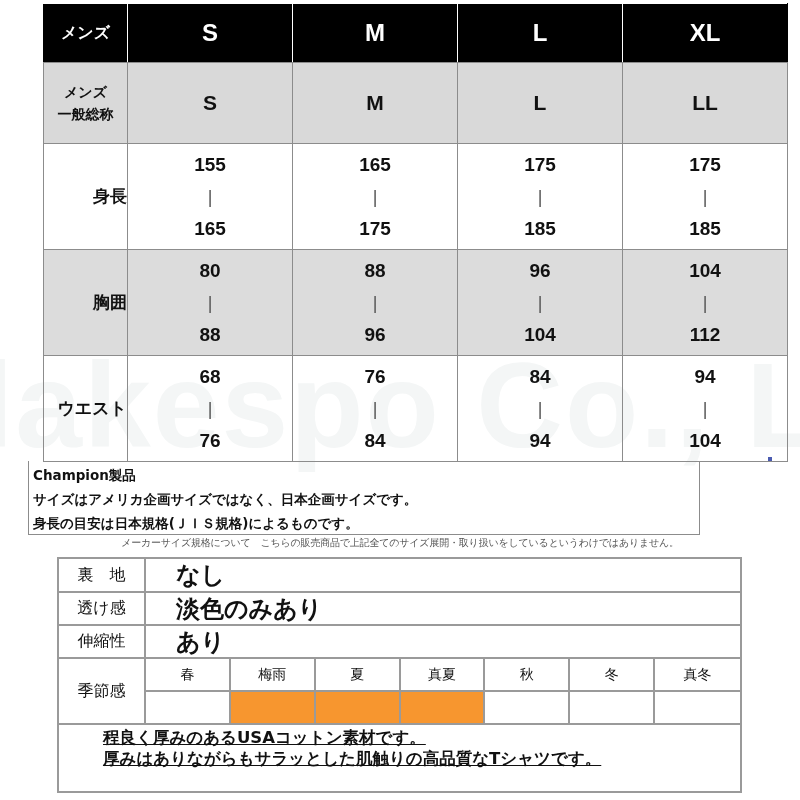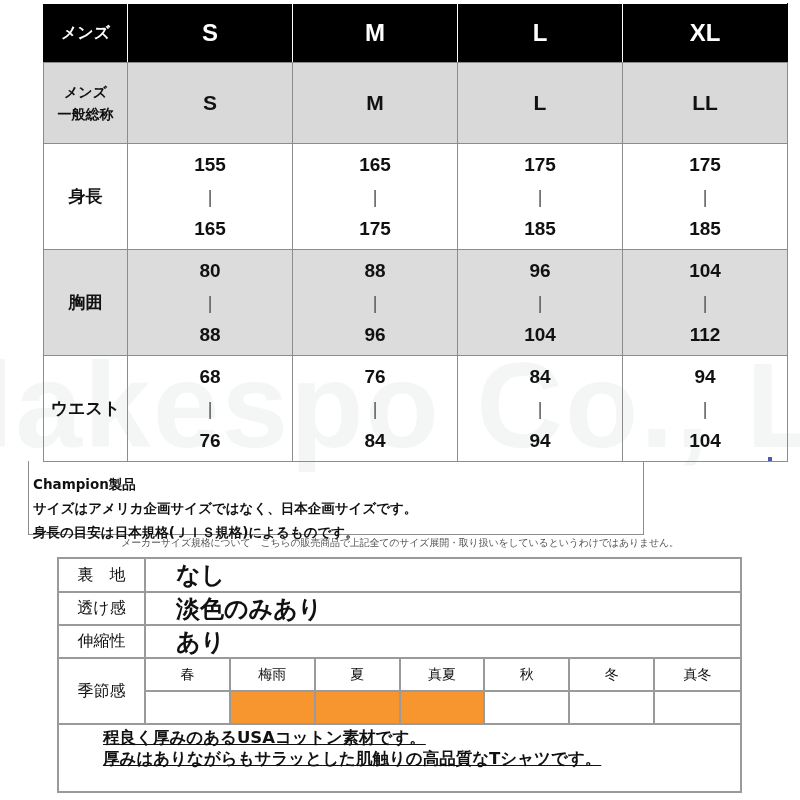--- a/index.html
+++ b/index.html
@@ -27,28 +27,28 @@
     .row-head td:last-child { border-right-color: #000; }
     .row-head .lbl { font-size: 16px; font-weight: bold; }
     .row-head .sz { font-family: "Liberation Sans", sans-serif; font-size: 24px; font-weight: bold; }
 
     .row-gen td { background: #d9d9d9; height: 81px; }
     .row-gen .lbl { font-size: 14px; font-weight: bold; line-height: 22px; }
     .row-gen .sz { font-family: "Liberation Sans", sans-serif; font-size: 21px; font-weight: bold; }
 
     .row-meas td { height: 106px; background: transparent; }
     .row-meas.gray td { background: rgba(217,217,217,0.92); }
-    .row-meas .lbl { font-size: 17px; font-weight: bold; }
+    .row-meas .lbl { font-size: 17px; font-weight: bold; text-align: right; }
     .range { display: flex; flex-direction: column; align-items: center; font-family: "Liberation Sans", sans-serif; font-weight: bold; font-size: 19px; line-height: 32px; }
     .range .sep { font-weight: normal; color: #555; font-size: 18px; }
 
     
     .notes {
-      position: absolute; left: 28px; top: 461px; width: 616px; height: 74px;
-      border: 1.5px solid #8c8c8c; border-top: none; padding: 11px 4px; z-index: 1; background: transparent;
+      position: absolute; left: 28px; top: 461px; width: 672px; height: 74px;
+      border: 1.5px solid #8c8c8c; border-top: none; padding: 2px 4px; z-index: 1; background: transparent;
     }
     .notes div { font-size: 13.5px; font-weight: bold; line-height: 24px; white-space: nowrap; }
     .corner-mark { position: absolute; left: 768px; top: 457px; width: 4px; height: 4px; background: #4a5bb0; z-index: 2; }
 
     .footnote {
       position: absolute; left: 0; top: 536px; width: 800px; text-align: center;
       font-size: 10px; color: #555; white-space: nowrap; z-index: 1; letter-spacing: -0.2px;
     }
 
     

